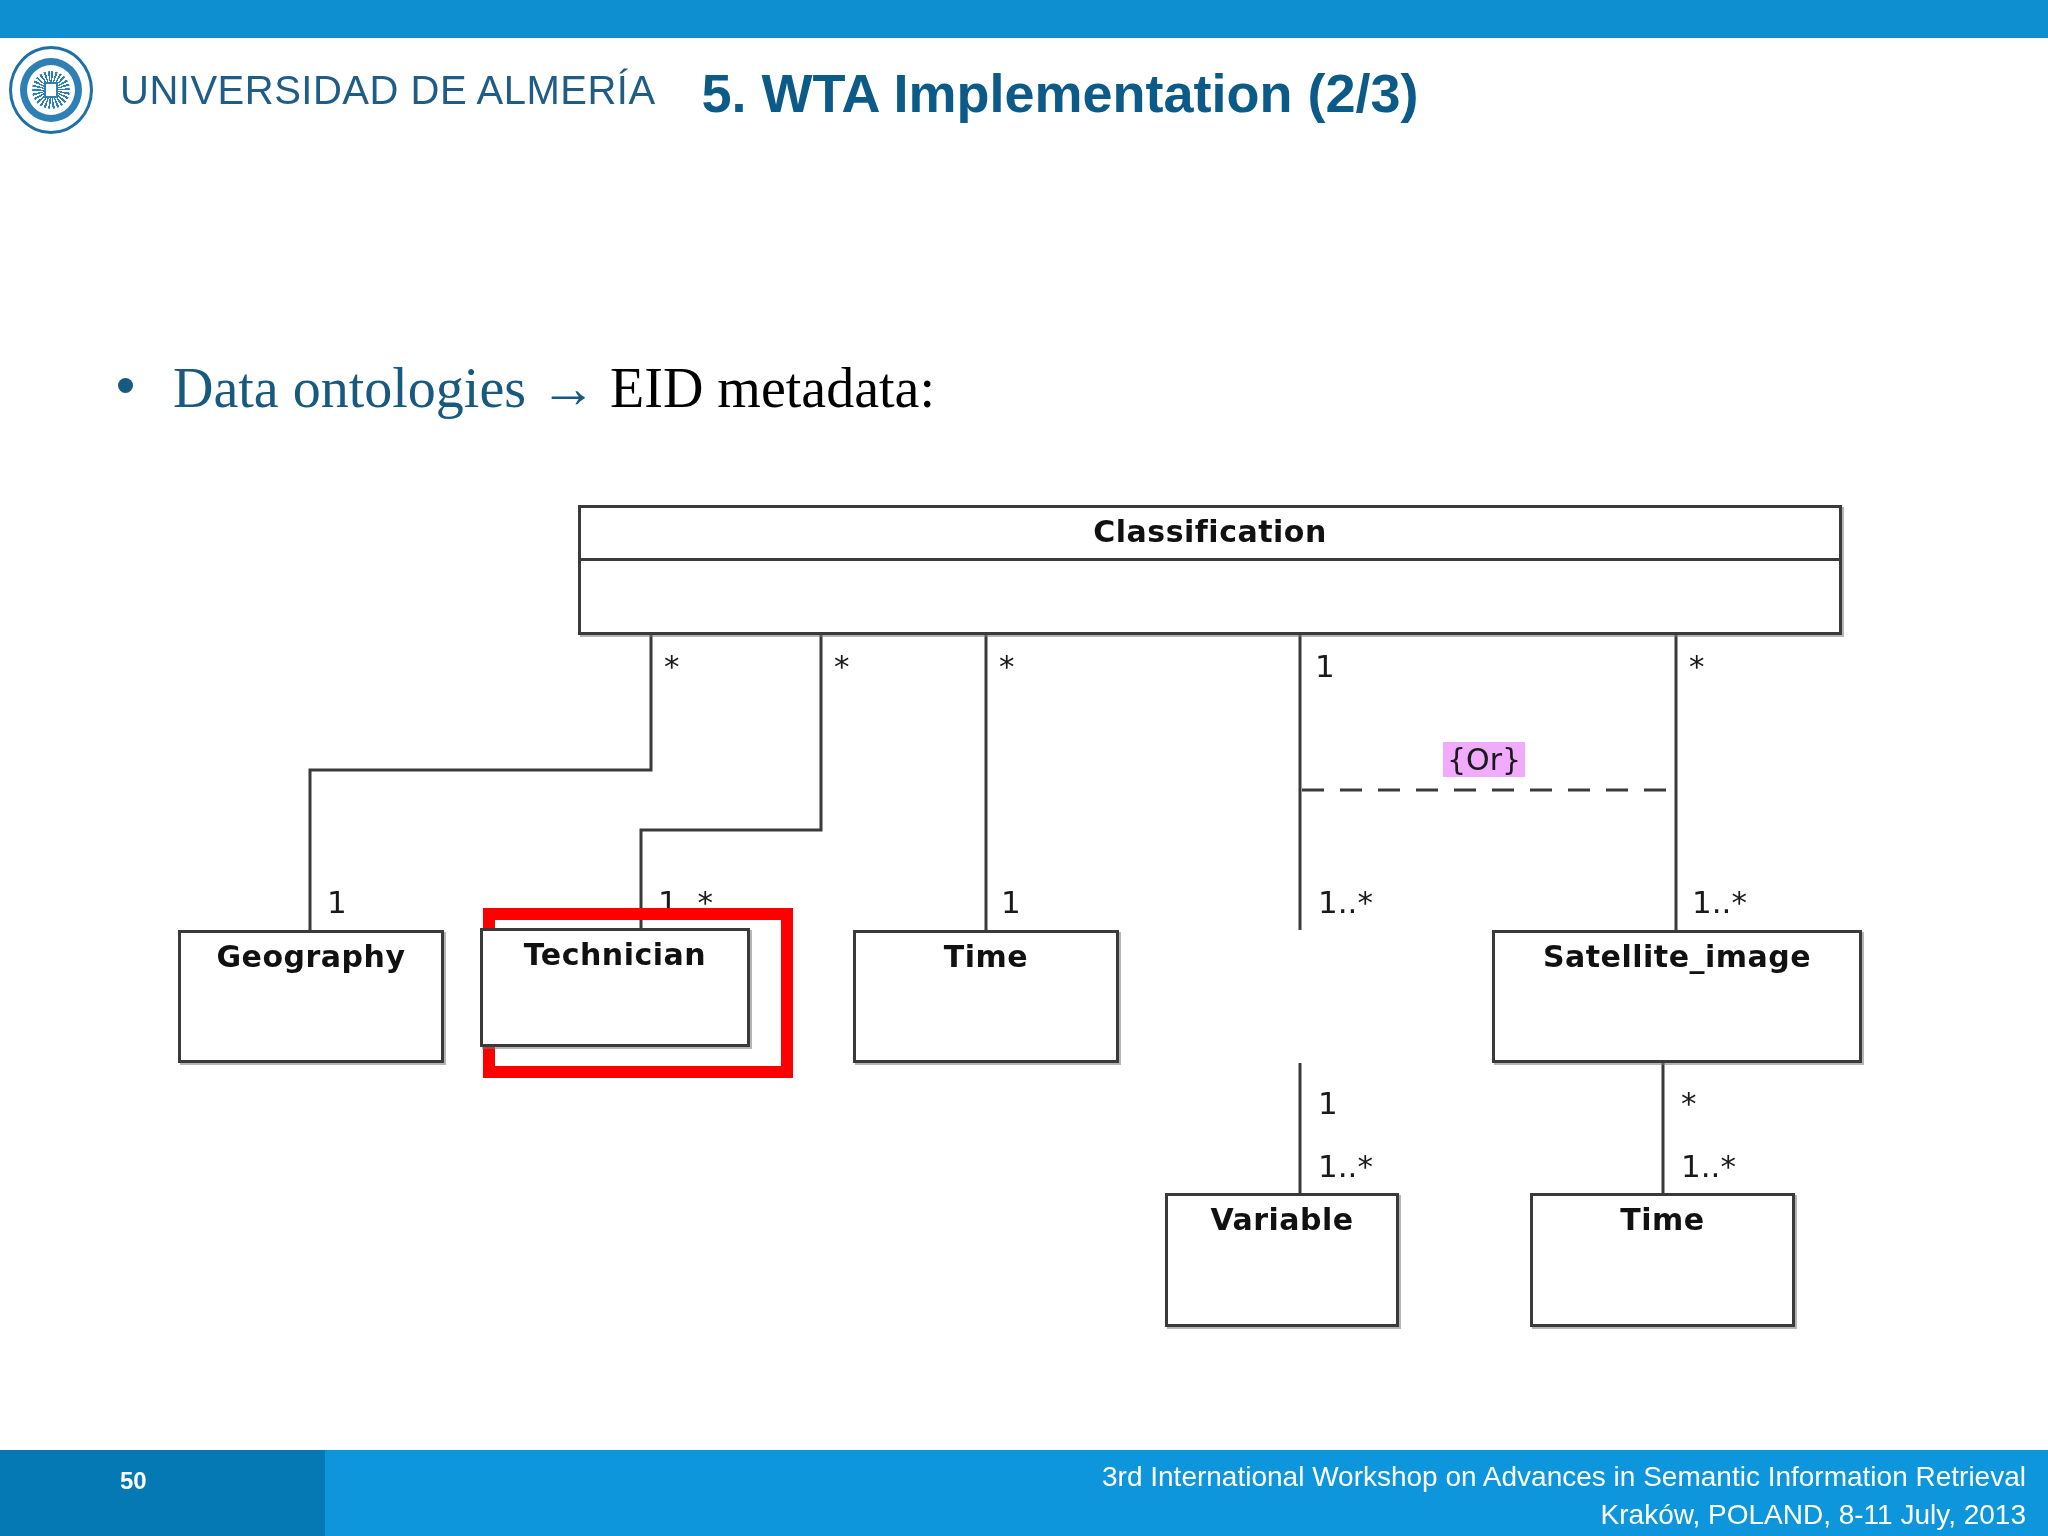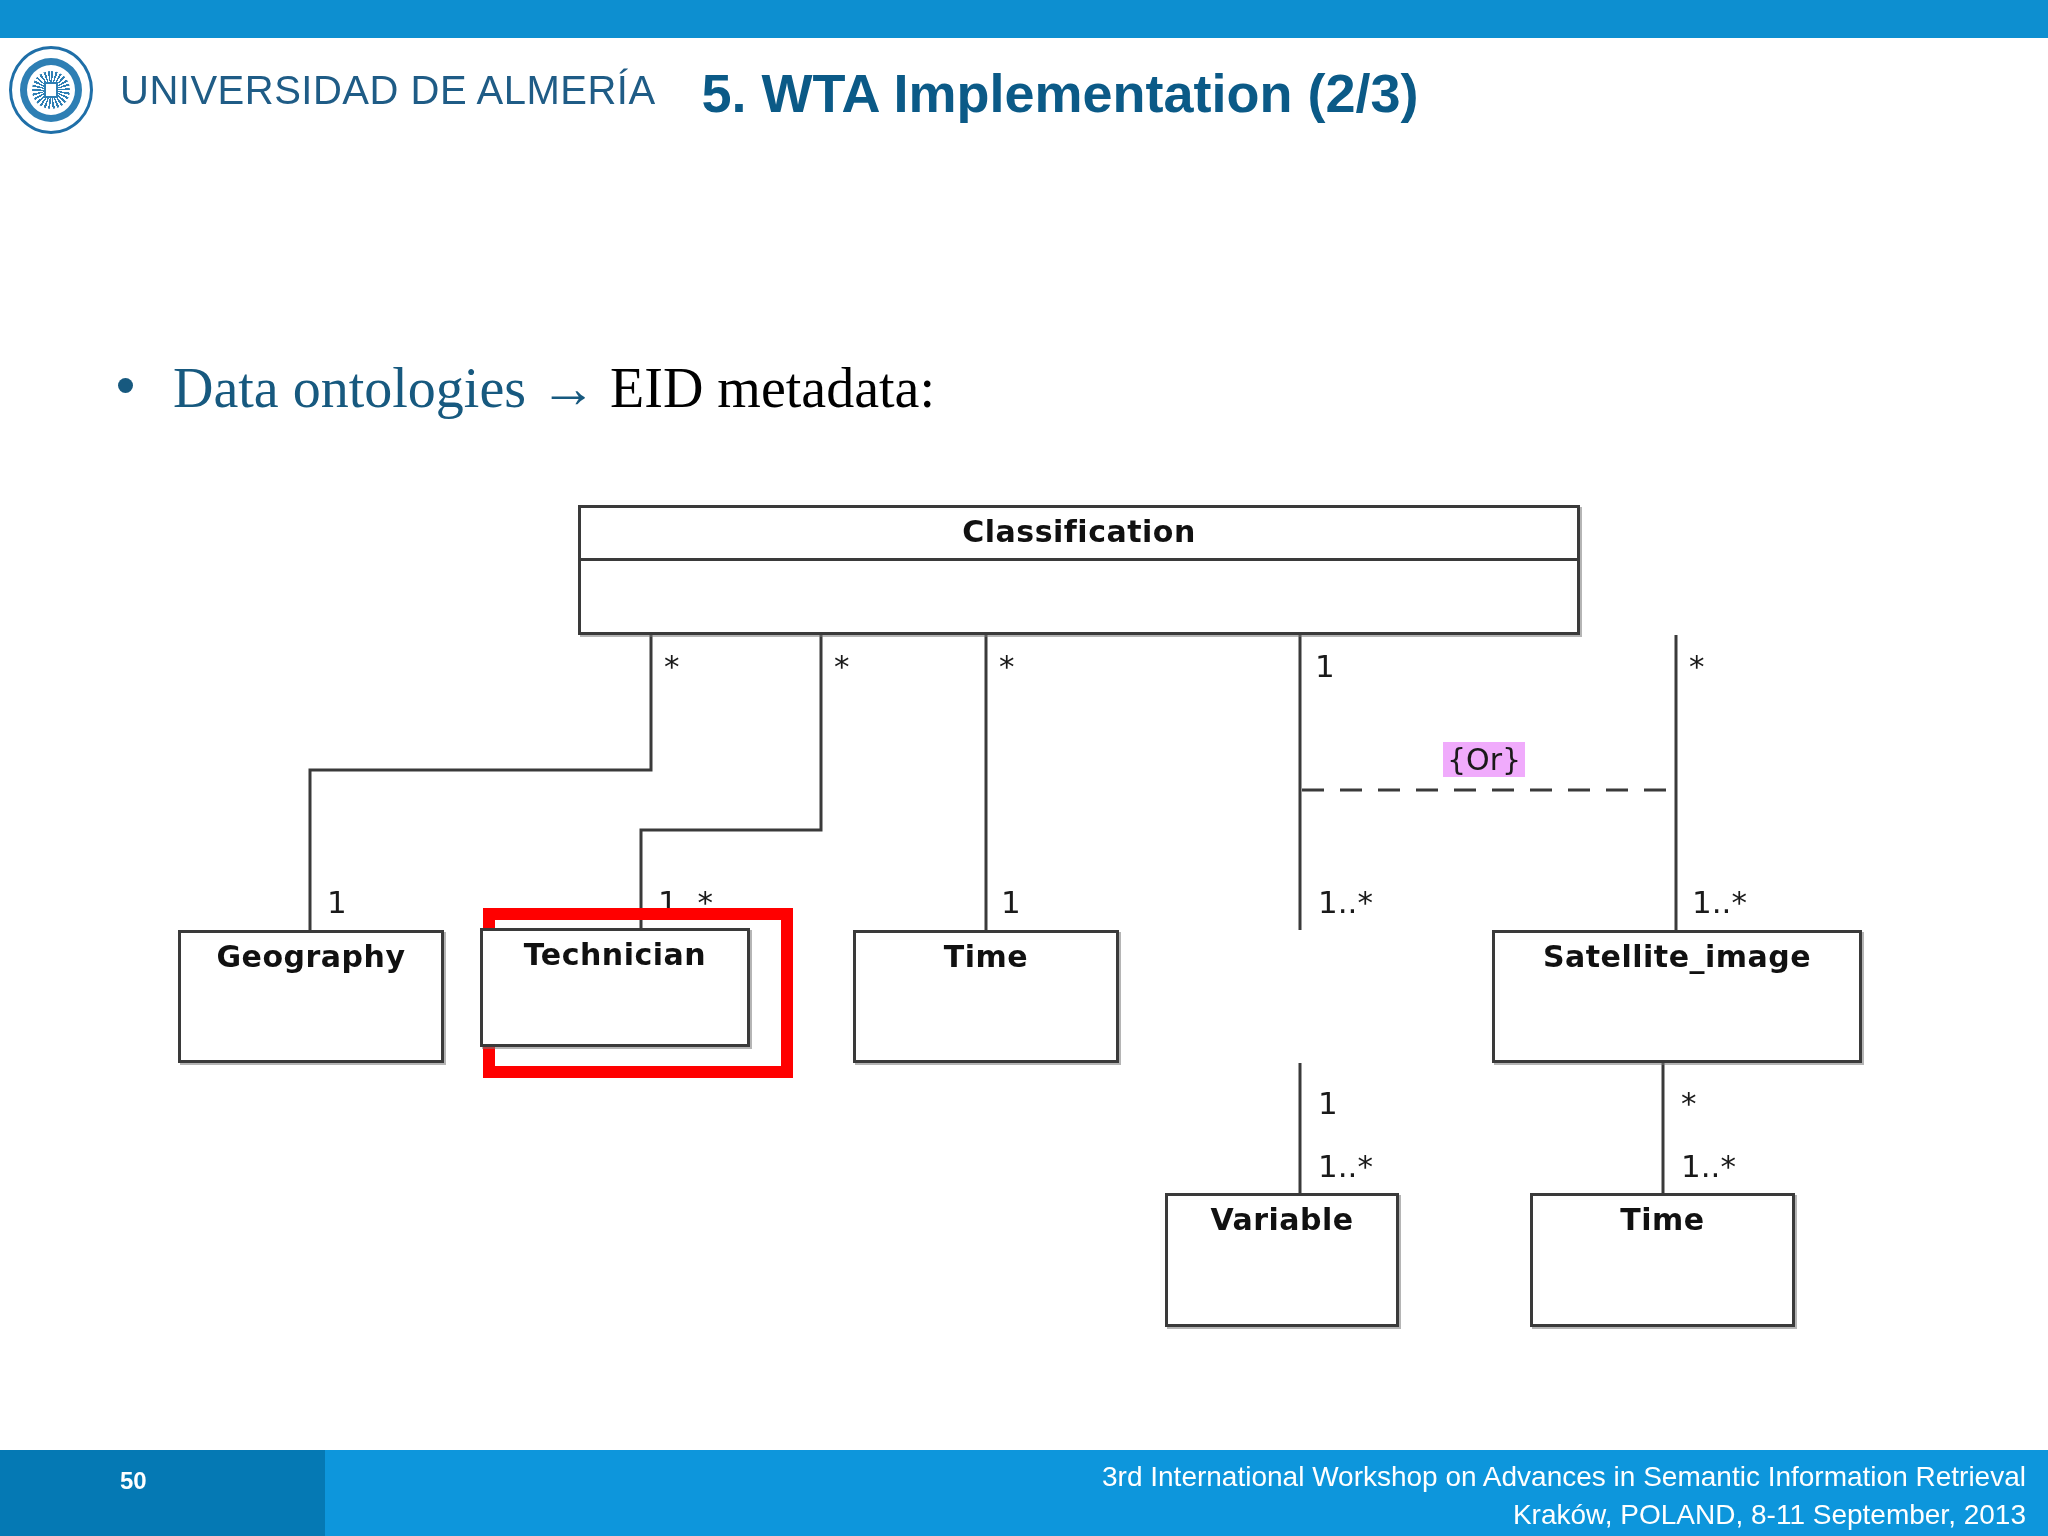--- a/index.html
+++ b/index.html
@@ -243,21 +243,21 @@
       <path d="M 1676 635 L 1676 930"></path>
 
       <path d="M 1300 1063 L 1300 1193"></path>
 
       <path d="M 1663 1063 L 1663 1193"></path>
     </g>
 
     <line x1="1302" y1="790" x2="1674" y2="790" stroke="#3A3A3A" stroke-width="3" stroke-dasharray="22,16"></line>
   </svg>
 
-  <div class="uml-box" id="box-classification" style="left:578px; top:505px; width:1002px; height:130px;">
+  <div class="uml-box" id="box-classification" style="left:578px; top:505px; width:1264px; height:130px;">
     <div class="uml-title">Classification</div>
     <div class="uml-divider"></div>
   </div>
 
   <div class="mult-label" style="left:664px; top:648px;">*</div>
   <div class="mult-label" style="left:834px; top:648px;">*</div>
   <div class="mult-label" style="left:999px; top:648px;">*</div>
   <div class="mult-label" style="left:1315px; top:648px;">1</div>
   <div class="mult-label" style="left:1689px; top:648px;">*</div>
 
@@ -300,15 +300,15 @@
     <div class="uml-title">Time</div>
   </div>
 
 </div>
 
 <div id="footer">
   <div id="footer-left"></div>
   <div id="page-number">50</div>
   <div id="footer-text">
     <div>3rd International Workshop on Advances in Semantic Information Retrieval</div>
-    <div>Kraków, POLAND, 8-11 September, 2013</div>
+    <div>Kraków, POLAND, 8-11 July, 2013</div>
   </div>
 </div>
 
 </body></html>

